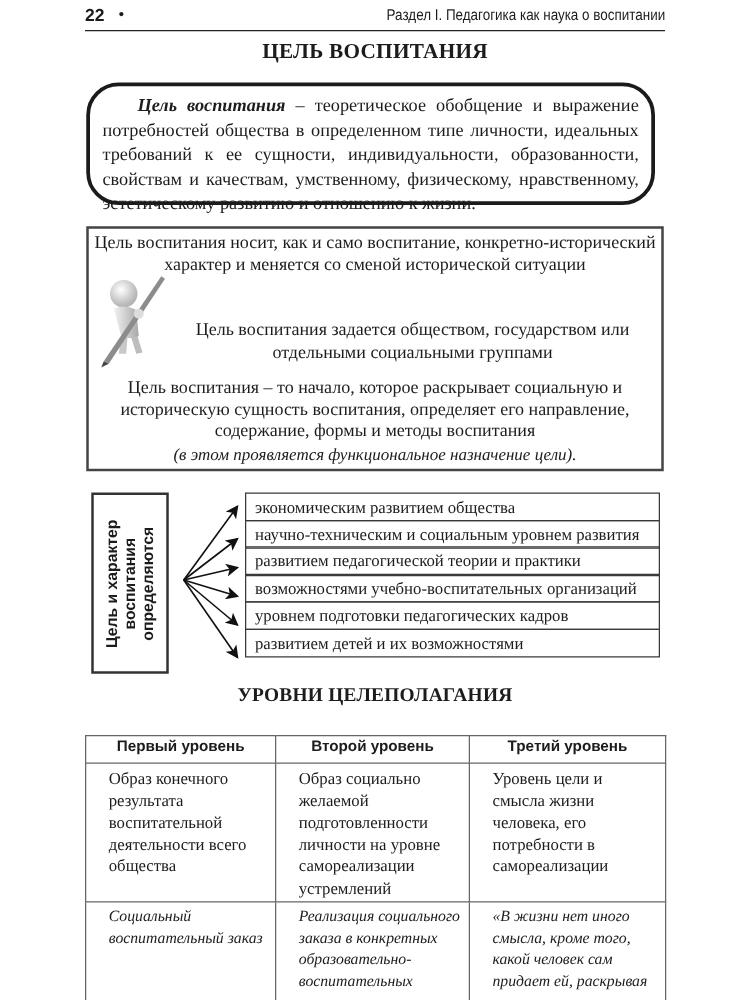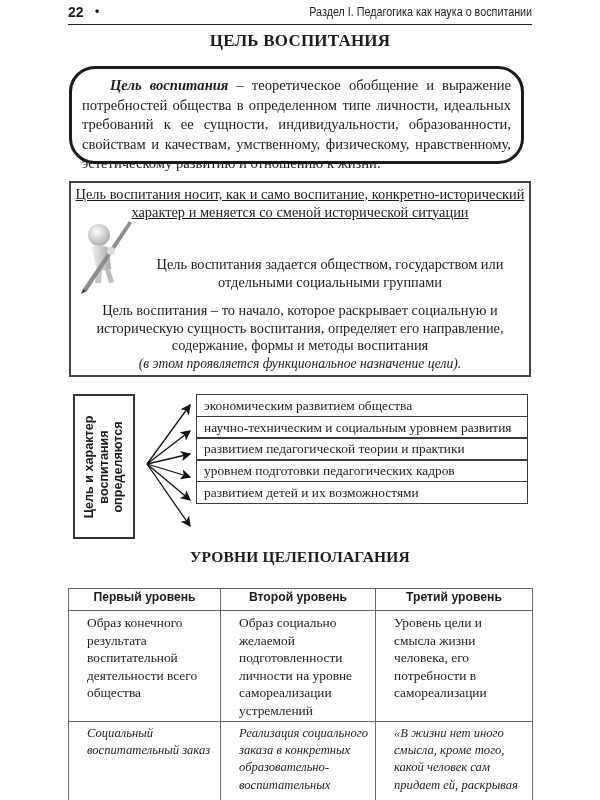--- a/index.html
+++ b/index.html
@@ -20,21 +20,21 @@
 
   .def-box { position: absolute; left: 69px; top: 66px; width: 455px; height: 98px;
              border: 3px solid #1b1b1b; border-radius: 26px; box-sizing: border-box;
              padding: 7px 10px 0 10px; font-size: 14.6px; line-height: 19.5px; text-align: justify; }
   .def-box .term { font-weight: bold; font-style: italic; }
   .def-box .indent { display: inline-block; width: 28px; }
 
   .info-box { position: absolute; left: 69px; top: 181px; width: 462px; height: 196px;
               border: 2px solid #444; box-sizing: border-box; text-align: center;
               font-size: 14.4px; line-height: 17.5px; }
-  .info-box .p1 { position: absolute; left: 0; top: 3px; width: 100%; text-decoration: underline; }
+  .info-box .p1 { position: absolute; left: 0; top: 3px; width: 100%; }
   .info-box .p1-note { position: absolute; left: 0; top: 38px; width: 100%; font-style: italic; font-size: 13.6px; padding-left: 24px; box-sizing: border-box; }
   .info-box .p2 { position: absolute; left: 66px; top: 73px; width: 386px; }
   .info-box .p3 { position: absolute; left: 0; top: 119px; width: 100%; }
   .info-box .p3-note { font-style: italic; font-size: 13.6px; }
   .figure { position: absolute; left: 4px; top: 34px; width: 66px; height: 78px; }
 
   .det-box { position: absolute; left: 73px; top: 394px; width: 62px; height: 145px;
              border: 2px solid #333; box-sizing: border-box; }
   .det-text { position: absolute; left: 50%; top: 50%; width: 140px;
               transform: translate(-50%, -50%) rotate(-90deg);
@@ -116,20 +116,21 @@
     <line x1="12" y1="74" x2="55" y2="87" marker-end="url(#ah)"></line>
     <line x1="12" y1="74" x2="55" y2="110" marker-end="url(#ah)"></line>
     <line x1="12" y1="74" x2="55" y2="136" marker-end="url(#ah)"></line>
   </g>
 </svg>
 
 <ul class="factor-list">
   <li>экономическим развитием общества</li>
   <li>научно-техническим и социальным уровнем развития</li>
   <li>развитием педагогической теории и практики</li>
+  <li>возможностями учебно-воспитательных организаций</li>
   <li>уровнем подготовки педагогических кадров</li>
   <li>развитием детей и их возможностями</li>
 </ul>
 
 <div class="section-title" id="title2">УРОВНИ ЦЕЛЕПОЛАГАНИЯ</div>
 
 <table class="levels">
   <colgroup>
       <col class="col1">
       <col class="col2">

